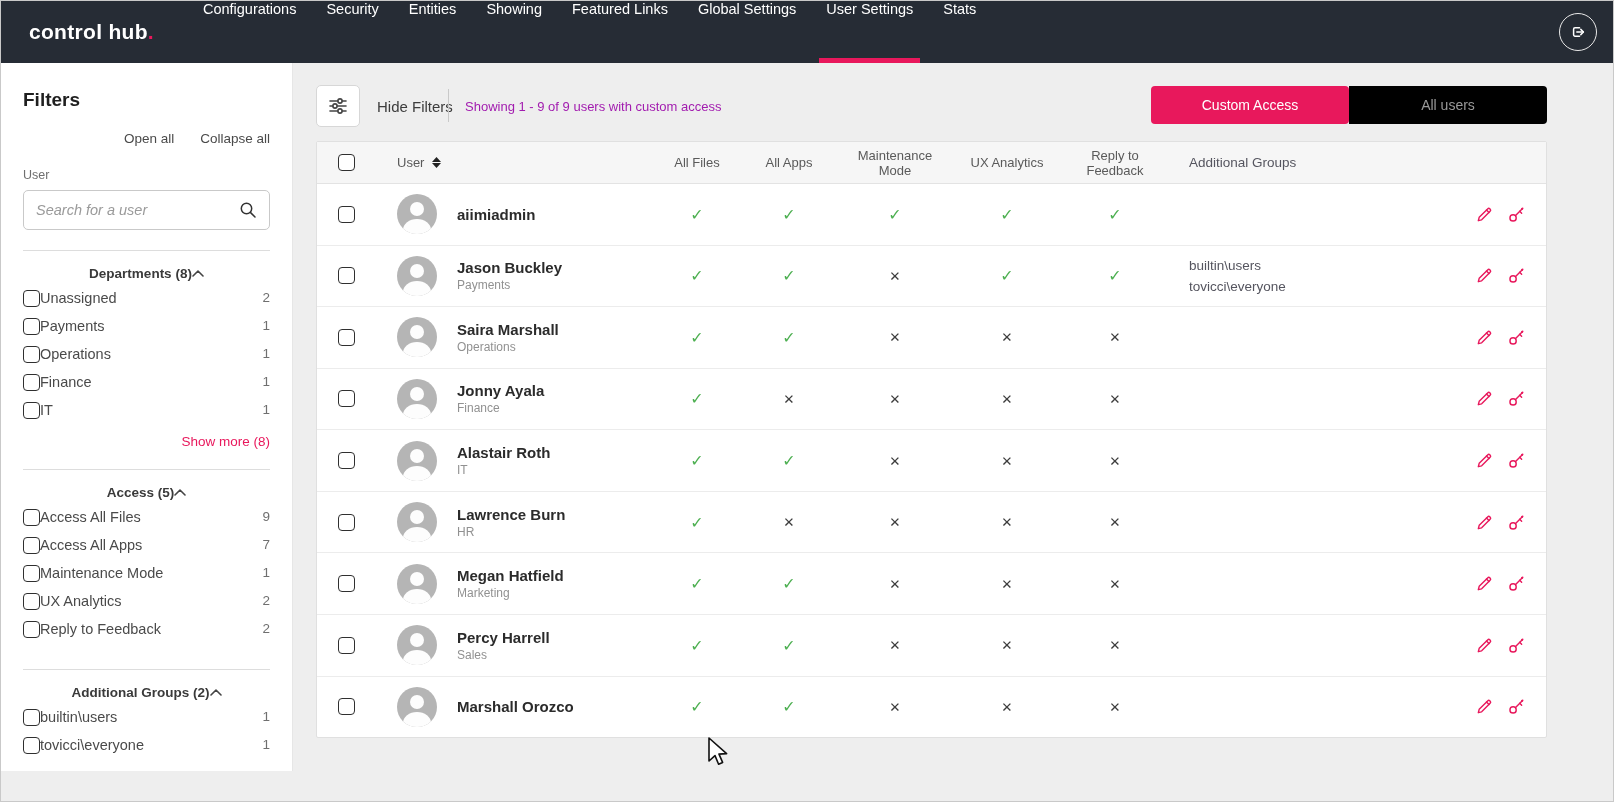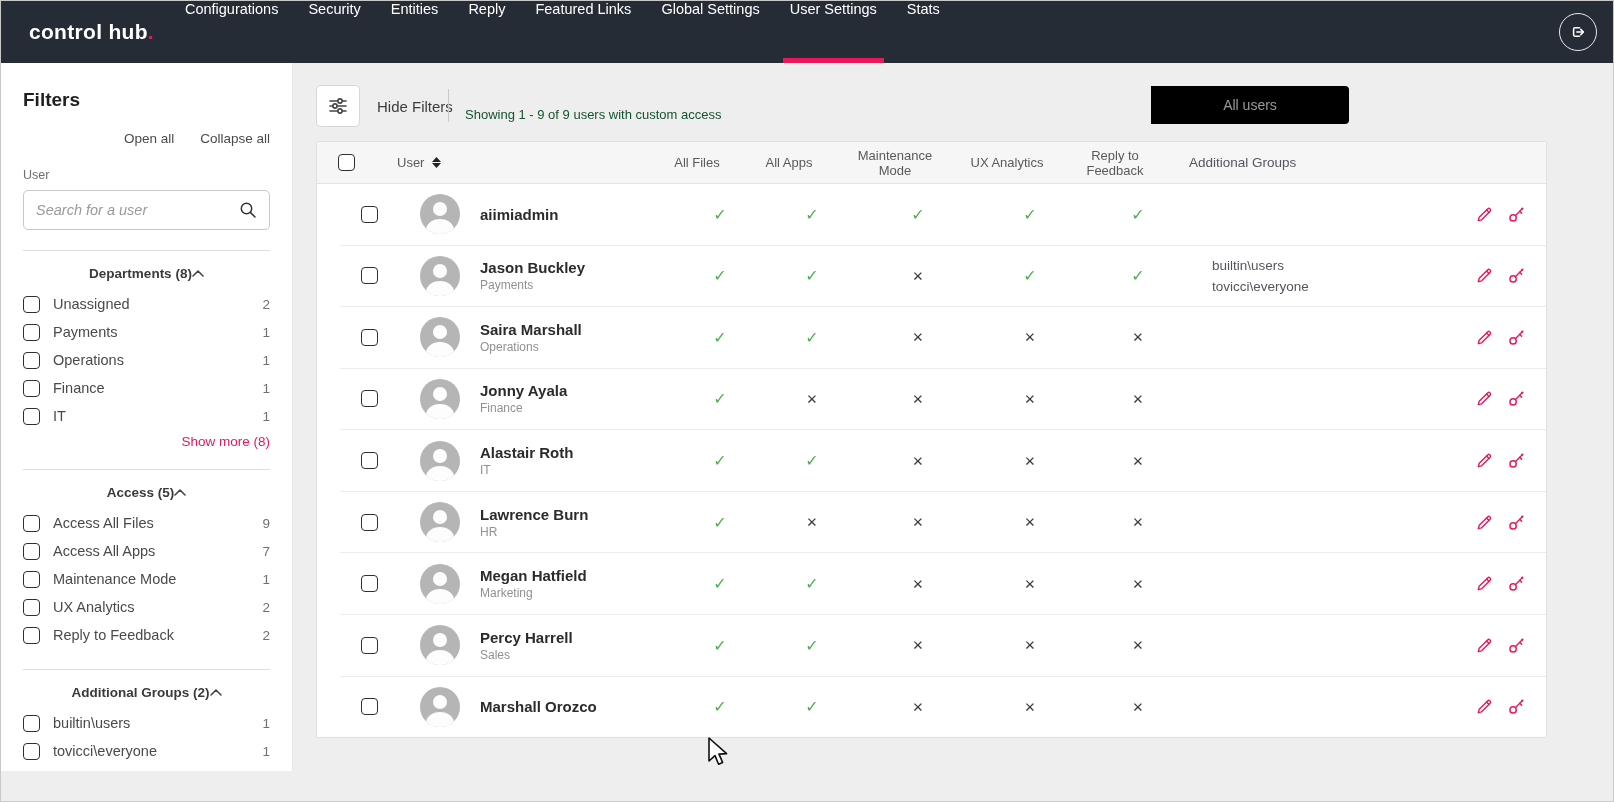--- a/index.html
+++ b/index.html
@@ -6,21 +6,21 @@
     --accent:#E8185C; --nav-bg:#262C35; --green:#4CAF50; --cross:#3C3C3C;
   }
   *{margin:0;padding:0;box-sizing:border-box;}
   body{background:#dfdfdf;font-family:"Liberation Sans",sans-serif;}
   .viewport{position:relative;width:1614px;height:802px;background:#eeeeee;overflow:hidden;
     border:1px solid #c9c9c9;}
 
   
   .topnav{position:absolute;left:0;top:0;right:0;height:62px;background:var(--nav-bg);
     display:flex;align-items:center;padding-left:28px;}
-  .logo{color:#fff;font-weight:700;font-size:21px;letter-spacing:.3px;margin-right:16px;white-space:nowrap;}
+  .logo{color:#fff;font-weight:700;font-size:21px;letter-spacing:.3px;margin-right:34px;white-space:nowrap;}
   .logo .dot{color:var(--accent);}
   .nav-items{display:flex;height:62px;align-items:stretch;}
   .nav-item{display:flex;align-items:flex-start;padding:0 15px;position:relative;color:#fff;
     font-size:14.5px;cursor:pointer;white-space:nowrap;}
   .nav-item.active::after{content:"";position:absolute;left:8px;right:8px;bottom:0;height:5px;
     background:var(--accent);}
   .logout-btn{position:absolute;right:16px;top:12px;width:38px;height:38px;border-radius:50%;
     border:1.5px solid #e9e9e9;display:flex;align-items:center;justify-content:center;cursor:pointer;}
 
   
@@ -32,45 +32,45 @@
   .user-label{margin-top:22px;font-size:12.5px;color:#6f6f6f;}
   .search{margin-top:8px;height:40px;border:1px solid #c9c9c9;border-radius:5px;display:flex;
     align-items:center;padding:0 12px;background:#fff;}
   .search input{flex:1;border:none;outline:none;font-size:14.5px;color:#333;background:transparent;
     font-family:"Liberation Sans",sans-serif;font-style:italic;}
   .search input::placeholder{color:#9a9a9a;}
   .hr{height:1px;background:#ddd;margin-top:20px;}
   .fsection-head{display:flex;justify-content:center;align-items:center;margin-top:15px;cursor:pointer;}
   .fsection-title{font-size:13.5px;font-weight:600;color:#3a3a3a;}
   .fitems{margin-top:9px;}
-  .fitem{display:flex;align-items:center;height:28px;font-size:14.5px;color:#4a4a4a;gap:13px;cursor:pointer;}
+  .fitem{display:flex;align-items:flex-start;height:28px;font-size:14.5px;color:#4a4a4a;cursor:pointer;}
   .fitem-count{margin-left:auto;font-size:13.5px;color:#6f6f6f;}
   .cb{width:17px;height:17px;border:1.5px solid #2f2f2f;border-radius:4px;background:#fff;flex:none;display:inline-block;}
   .show-more{display:none;text-align:right;color:var(--accent);font-size:13.5px;margin-top:4px;cursor:pointer;}
 
   
   .filter-btn{position:absolute;left:315px;top:84px;width:44px;height:42px;background:#fff;
     border:1px solid #d7d7d7;border-radius:5px;display:flex;align-items:center;justify-content:center;cursor:pointer;}
   .hide-filters{position:absolute;left:376px;top:84px;height:42px;display:flex;align-items:center;
     font-size:15px;color:#3d3d3d;cursor:pointer;}
   .tdivider{position:absolute;left:447px;top:88px;width:1px;height:33px;background:#c9c9c9;}
-  .showing{position:absolute;left:464px;top:92px;height:42px;display:flex;align-items:center;
-    font-size:13px;color:#14532d;}
+  .showing{position:absolute;left:464px;top:84px;height:42px;display:flex;align-items:center;
+    font-size:13px;color:#a21caf;}
   .seg{position:absolute;left:1150px;top:85px;display:flex;height:38px;}
   .seg-custom{width:198px;background:var(--accent);color:#fff;font-size:14px;border-radius:4px;
     display:flex;align-items:center;justify-content:center;cursor:pointer;z-index:1;}
   .seg-all{width:198px;background:#000000;color:#999;font-size:14px;border-radius:0 4px 4px 0;
     display:flex;align-items:center;justify-content:center;cursor:pointer;}
 
   
   .tcard{position:absolute;left:315px;top:140px;width:1231px;height:597px;background:#fff;
     border:1px solid #e0e0e0;border-radius:2px;display:flex;flex-direction:column;}
   .thead{height:42px;flex:none;background:#f6f6f6;display:flex;align-items:center;
     border-bottom:1px solid #e3e3e3;font-size:13px;color:#5a5a5a;}
-  .tbody{flex:1;display:flex;flex-direction:column;padding-left:23px;}
+  .tbody{flex:1;display:flex;flex-direction:column;}
   .trow{flex:1;display:flex;align-items:center;border-top:1px solid #ececec;}
   .trow:first-child{border-top:none;}
   .c-check{width:75px;flex:none;padding-left:21px;display:flex;align-items:center;}
   .c-user{width:260px;flex:none;display:flex;align-items:center;gap:20px;padding-left:5px;}
   .c-mark{flex:none;text-align:center;display:flex;align-items:center;justify-content:center;}
   .m0{width:90px;} .m1{width:94px;} .m2{width:118px;} .m3{width:106px;} .m4{width:110px;}
   .c-groups{flex:1;padding-left:19px;font-size:13.5px;color:#55555f;line-height:21px;}
   .c-actions{width:106px;flex:none;display:flex;align-items:center;justify-content:flex-end;
     gap:13px;padding-right:20px;}
   .thead .hcell{display:flex;align-items:center;justify-content:center;text-align:center;line-height:15px;}
@@ -103,21 +103,21 @@
 
   <div class="nav-item">
           <span class="nav-label">Security</span>
         </div>
 
   <div class="nav-item">
           <span class="nav-label">Entities</span>
         </div>
 
   <div class="nav-item">
-          <span class="nav-label">Reply</span>
+          <span class="nav-label">Showing</span>
         </div>
 
   <div class="nav-item">
           <span class="nav-label">Featured Links</span>
         </div>
 
   <div class="nav-item">
           <span class="nav-label">Global Settings</span>
         </div>
 
@@ -270,20 +270,21 @@
       <line x1="3" y1="10" x2="19" y2="10"></line>
         <circle cx="8" cy="10" r="2.1" fill="#fff"></circle>
       <line x1="3" y1="15" x2="19" y2="15"></line>
         <circle cx="13" cy="15" r="2.1" fill="#fff"></circle>
     </svg>
   </div>
   <div class="hide-filters">Hide Filters</div>
   <div class="tdivider"></div>
   <div class="showing">Showing 1 - 9 of 9 users with custom access</div>
   <div class="seg">
+    <div class="seg-custom">Custom Access</div>
     <div class="seg-all">All users</div>
   </div>
 
   <div class="tcard">
     <div class="thead">
       <div class="c-check">
           <span class="cb"></span>
         </div>
       <div class="c-user hcell" style="justify-content:flex-start;">
         <span>User</span>

